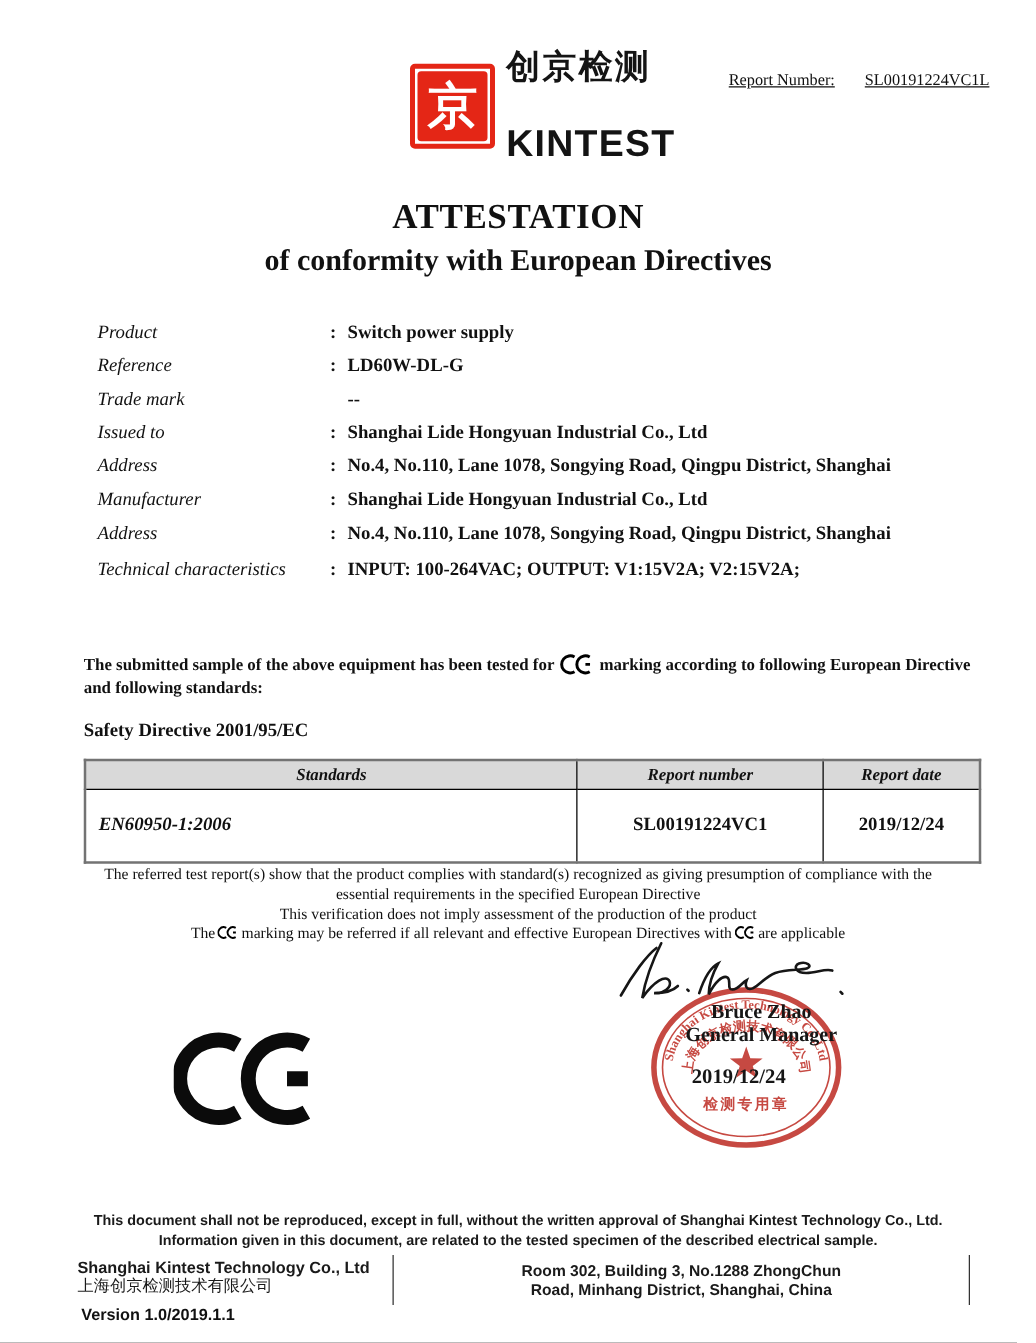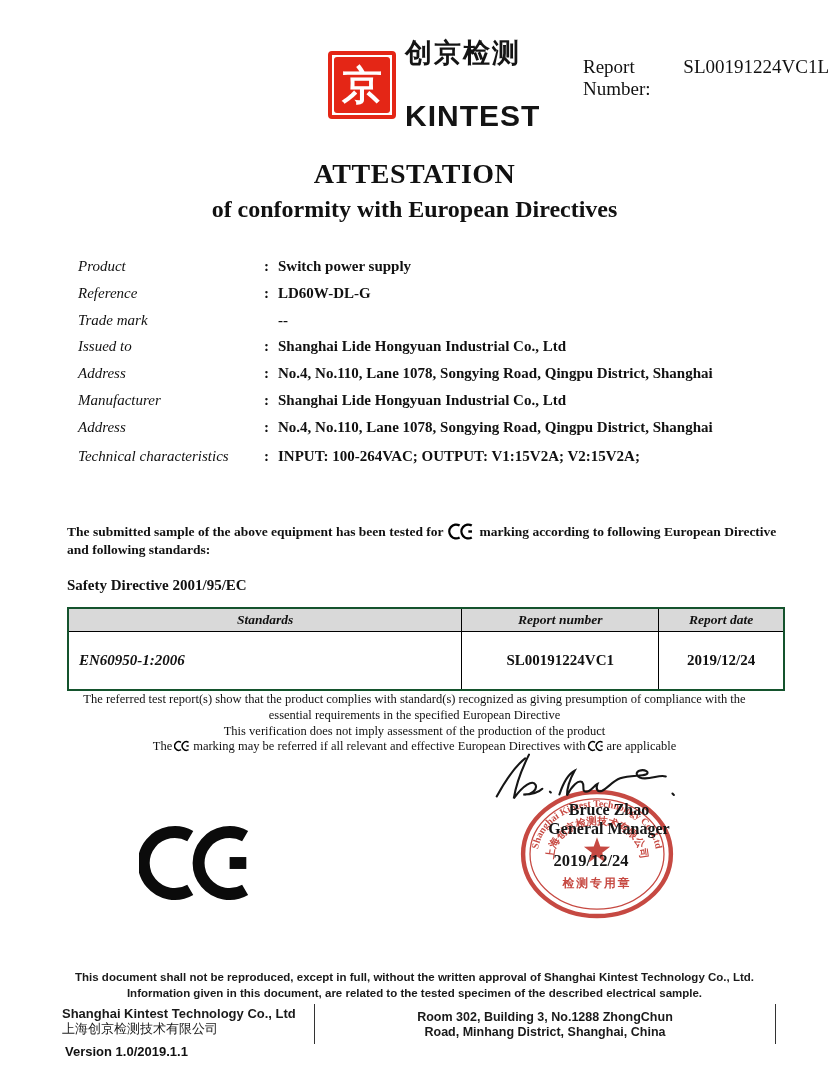--- a/index.html
+++ b/index.html
@@ -7,21 +7,21 @@
         font-family:"Liberation Serif",serif;color:#111;overflow:hidden;}
 
   
   .logo-wrap{position:absolute;left:328px;top:38px;display:flex;align-items:center;gap:9px;}
   .seal{width:56px;height:56px;border:4px solid #e42616;background:#fff;padding:2px;border-radius:4px;}
   .seal-inner{width:100%;height:100%;background:#e42616;border-radius:3px;display:flex;align-items:center;justify-content:center;
               color:#fff;font-family:"Liberation Sans",sans-serif;font-weight:bold;font-size:40px;line-height:1;}
   .logo-text{display:flex;flex-direction:column;justify-content:center;font-family:"Liberation Sans",sans-serif;font-weight:bold;color:#141414;gap:32px;}
   .logo-cn{font-size:27px;line-height:30px;letter-spacing:2px;}
   .logo-en{font-size:30px;line-height:31px;letter-spacing:1px;}
-  .report-line{position:absolute;left:583px;top:56px;display:flex;font-size:19px;}
+  .report-line{position:absolute;left:583px;top:56px;display:flex;gap:24px;font-size:13px;text-decoration:underline;}
 
   
   .title{position:absolute;top:158px;left:0;width:100%;text-align:center;font-weight:bold;}
   .title-l1{font-size:28px;letter-spacing:.5px;}
   .title-l2{font-size:24px;margin-top:6px;}
 
   
   .fields{position:absolute;top:258px;left:78px;width:700px;font-size:15px;}
   .frow{display:flex;align-items:baseline;min-height:26.8px;}
   .flabel{width:186px;font-style:italic;flex:none;}
@@ -31,21 +31,21 @@
 
   
   .ce-par{position:absolute;top:522px;left:67px;width:714px;font-weight:bold;font-size:13.5px;line-height:17px;}
   .ce-inline{width:28px;height:19px;vertical-align:-5px;margin:0 4px;}
   .ce-inline path{stroke:#000;fill:none;}
   .ce-small{width:17px;height:12px;vertical-align:-2px;margin:0 2px;}
   .ce-small path{stroke:#000;fill:none;}
   .directive{position:absolute;top:577px;left:67px;font-weight:bold;font-size:15px;}
 
   
-  .std-table{position:absolute;top:607px;left:67px;width:718px;border-collapse:collapse;border:2px solid #14532d;}
+  .std-table{position:absolute;top:607px;left:67px;width:718px;border-collapse:collapse;border:2px solid #737373;}
   .std-table th,.std-table td{border:1px solid #000;}
   .std-table th{height:20px;background:#d9d9d9;font-weight:bold;font-style:italic;font-size:13.5px;text-align:center;}
   .std-table td{height:55px;font-weight:bold;font-size:15px;}
   .col-std{width:55%;} .col-num{width:27.5%;} .col-date{width:17.5%;}
   .td-left{text-align:left;padding-left:10px;font-style:italic;} .td-center{text-align:center;}
 
   
   .compliance{position:absolute;top:692px;left:0;width:100%;text-align:center;font-size:12.5px;line-height:15.8px;}
   .compliance .wrapline{width:690px;margin:0 auto;}
 

